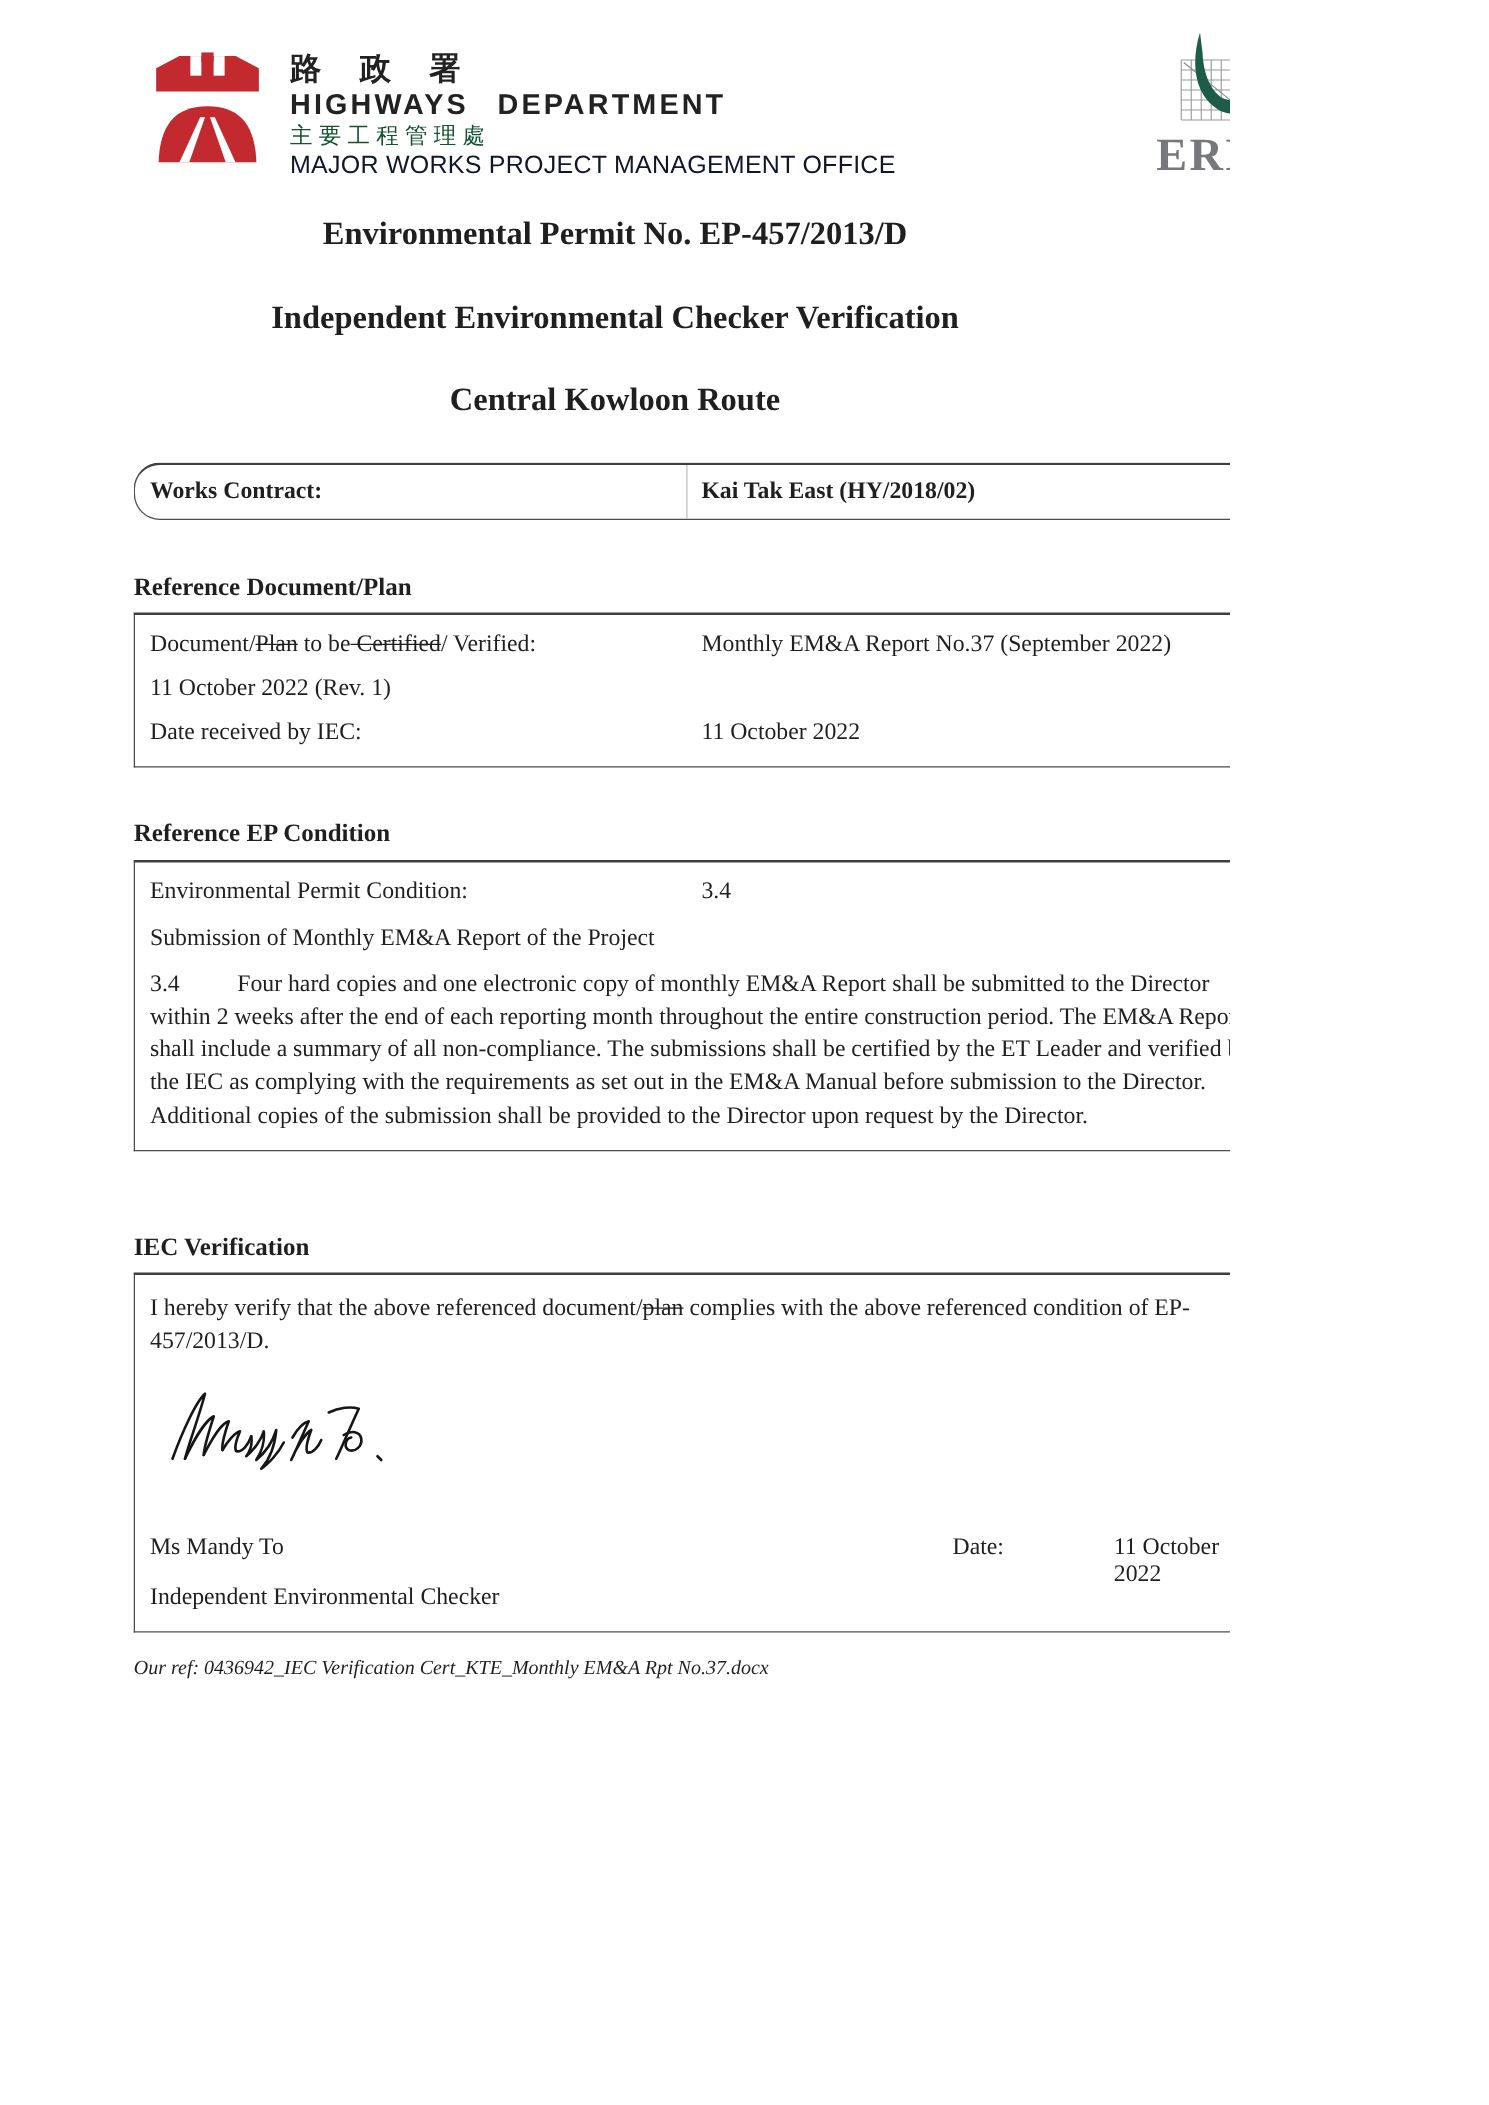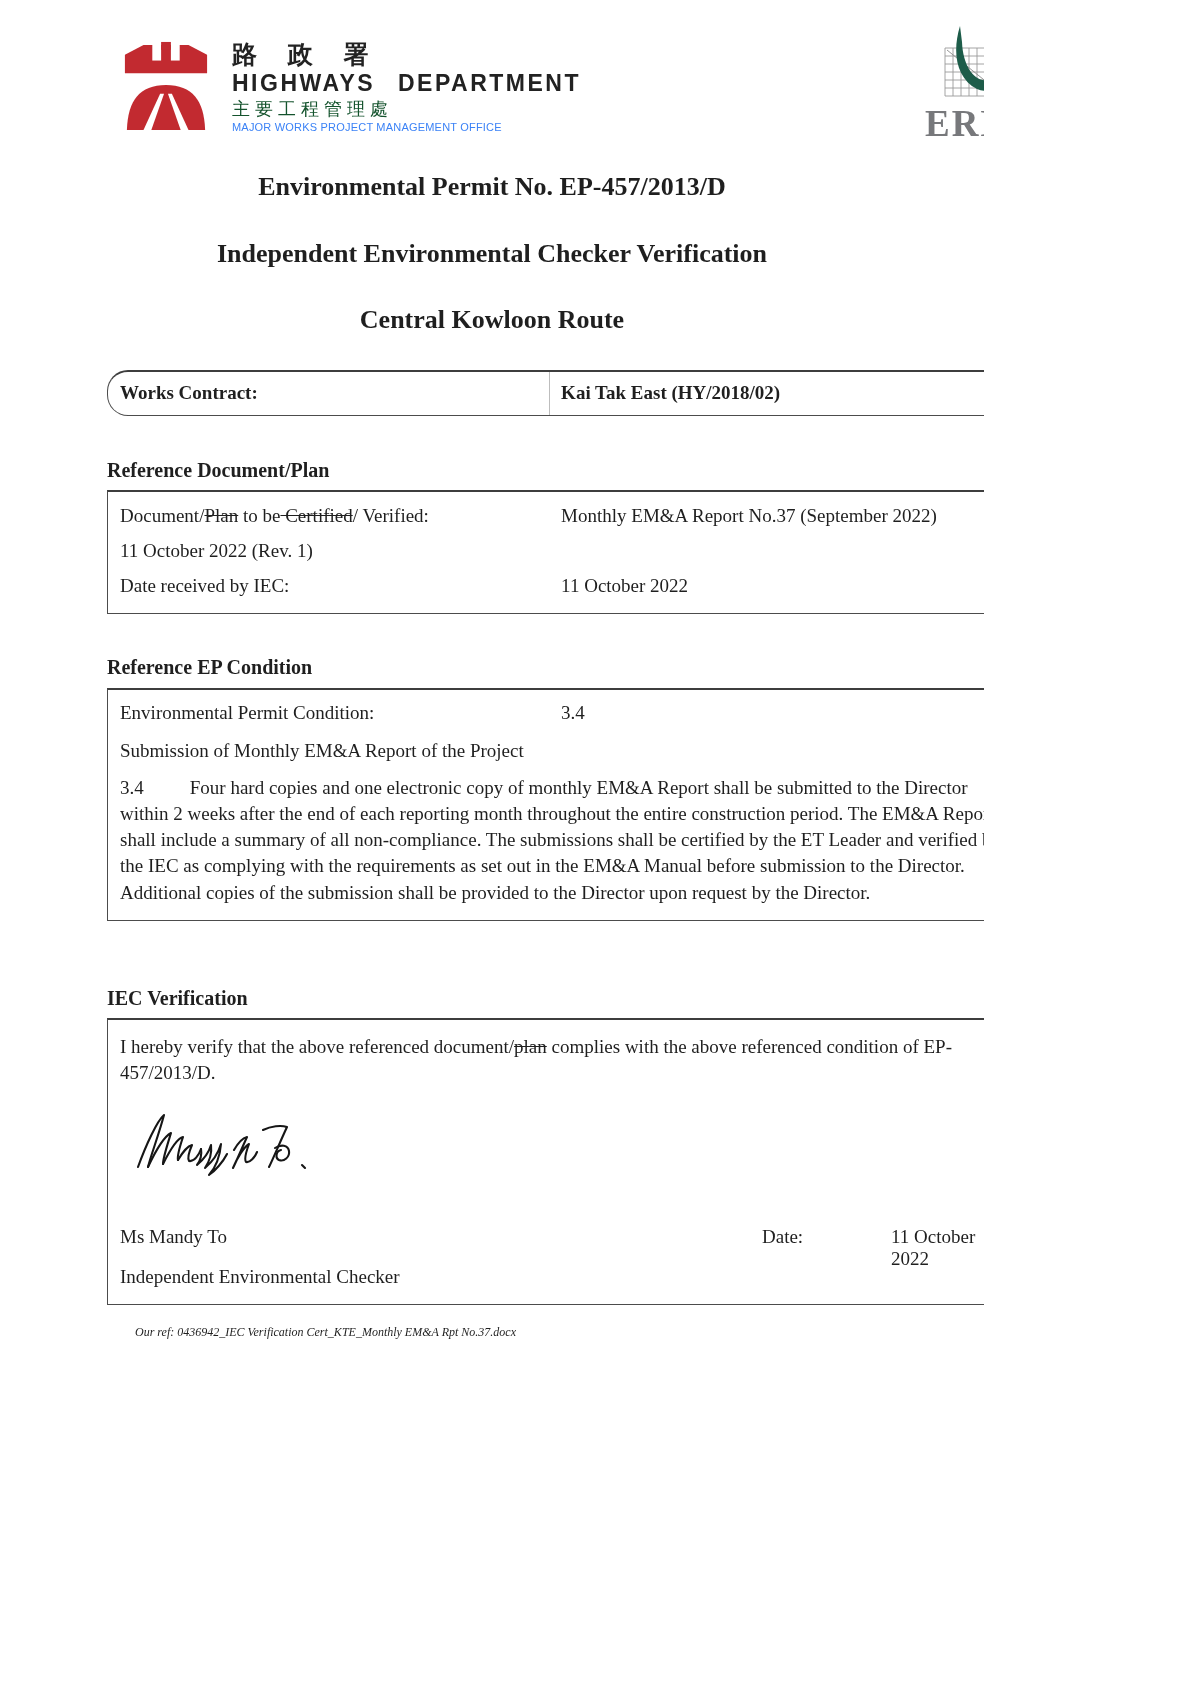--- a/index.html
+++ b/index.html
@@ -12,21 +12,21 @@
     overflow:hidden;
   }
   
   .header{position:relative;height:132px;}
   .hyd-block{position:absolute;left:122px;top:40px;display:flex;align-items:flex-start;}
   .hyd-icon{width:88px;height:90px;margin-right:22px;}
   .hyd-text{padding-top:2px;line-height:1.05;font-family:"DejaVu Sans", sans-serif;}
   .hyd-zh{font-size:25px;letter-spacing:11px;font-weight:600;color:#222;}
   .hyd-en{font-size:23px;font-weight:bold;letter-spacing:2.5px;word-spacing:14px;color:#222;margin-top:3px;font-family:"Liberation Sans", sans-serif;}
   .hyd-zh2{font-size:18px;letter-spacing:5px;color:#14532d;margin-top:5px;}
-  .hyd-en2{font-size:11px;color:#3b82f6;margin-top:3px;letter-spacing:0.2px;font-family:"Liberation Sans", sans-serif;}
+  .hyd-en2{font-size:20px;color:#0f172a;margin-top:3px;letter-spacing:0.2px;font-family:"Liberation Sans", sans-serif;}
   .erm-block{position:absolute;left:925px;top:26px;width:82px;text-align:center;}
   .erm-word{font-size:37px;color:#77787b;letter-spacing:2px;margin-top:-2px;font-family:"Liberation Serif", serif;font-weight:bold;}
   
   .title{ text-align:center;font-weight:bold;font-size:26px;line-height:1.15;}
   .title-1{margin-top:40px;}
   .title-2{margin-top:36px;}
   .title-3{margin-top:37px;}
   
   .content{margin-left:107px;width:921px;font-size:19px;}
   
@@ -55,21 +55,21 @@
   .h-iec{margin-top:66px;}
   .iec-box{margin-top:8px;padding:14px 12px 16px 12px;position:relative;}
   .iec-statement{line-height:1.4;}
   .signature{margin-top:22px;margin-left:12px;width:200px;height:82px;}
   .sign-row{position:relative;margin-top:30px;height:26px;}
   .sign-name{position:absolute;left:0;top:0;}
   .date-label{position:absolute;left:642px;top:0;}
   .date-value{position:absolute;left:771px;top:0;}
   .sign-title{margin-top:14px;}
   
-  .footer{margin-top:20px;font-style:italic;font-size:12px;margin-left:28px;}
+  .footer{margin-top:20px;font-style:italic;font-size:16px;}
 </style>
 </head>
 <body>
 
 <div class="page">
 
   <div class="header">
     <div class="hyd-block">
       <svg class="hyd-icon" viewBox="0 0 86 92">
         <path d="M1,15 L20,5 L66,5 L85,15 L85,34 L1,34 Z" fill="#c22a30"></path>

